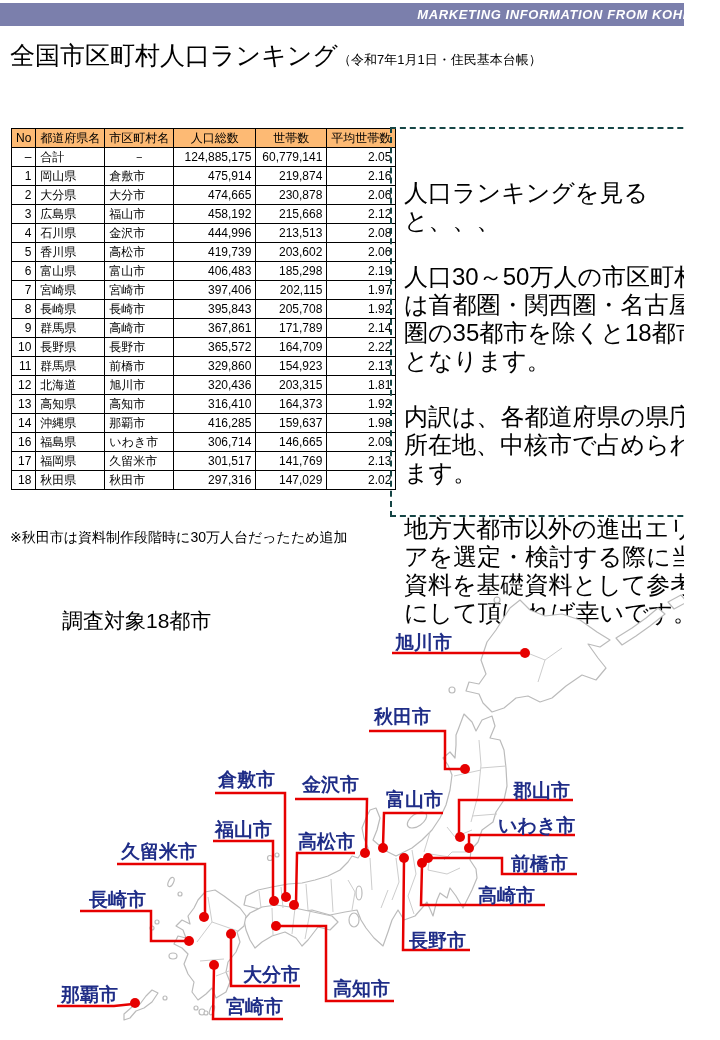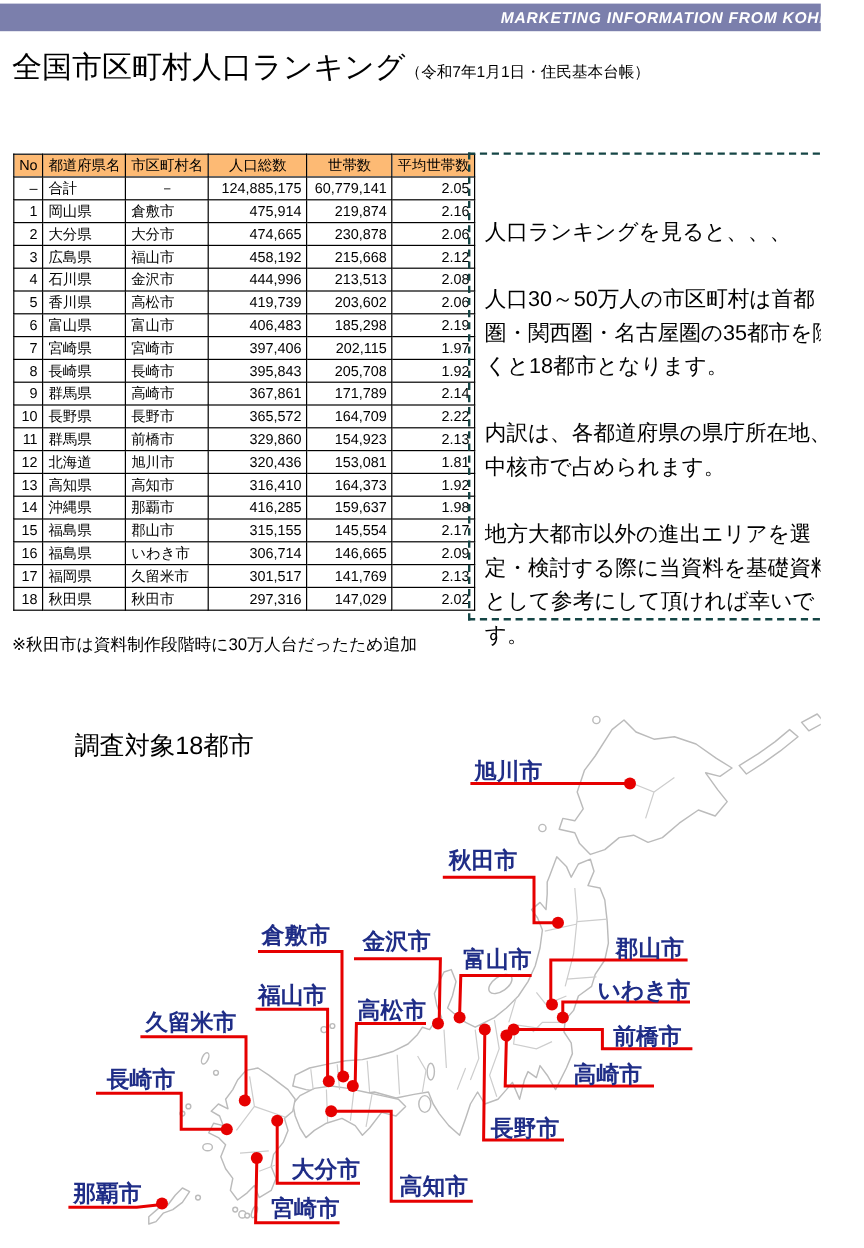--- a/index.html
+++ b/index.html
@@ -22,21 +22,21 @@
   .c-no{width:19px;text-align:right;padding:0 3px;}
   .c-pref{width:64px;text-align:left;}
   .c-city{width:65px;text-align:left;}
   .c-pop{width:82px;text-align:right;}
   .c-hh{width:71px;text-align:right;}
   .c-avg{width:64px;text-align:right;padding-right:8px;}
   td.center{text-align:center;}
   .footnote{position:absolute;top:529px;left:10px;font-size:14px;}
   
   .note-box{position:absolute;top:127px;left:390px;width:323px;height:390px;box-sizing:border-box;
-            border:2px dashed #154545;padding:50px 6px 0 12px;font-size:18px;line-height:28px;}
+            border:2px dashed #154545;padding:50px 6px 0 12px;font-size:24px;line-height:28px;}
   .note-box p{margin:0 0 28px 0;}
   
   .map-title{position:absolute;top:607px;left:62px;font-size:21px;}
   svg.map{position:absolute;top:590px;left:0;}
   .island{fill:#fff;stroke:#bbbbbb;stroke-width:1.2;stroke-linejoin:round;}
   .pref{fill:none;stroke:#cdcdcd;stroke-width:1;}
   .leader{fill:none;stroke-width:2.5;}
   .city-label{font-size:19px;font-weight:bold;}
 </style>
 </head>
@@ -158,46 +158,38 @@
           <td class="c-city">前橋市</td>
           <td class="c-pop">329,860</td>
           <td class="c-hh">154,923</td>
           <td class="c-avg">2.13</td>
         </tr>
         <tr>
           <td class="c-no">12</td>
           <td class="c-pref">北海道</td>
           <td class="c-city">旭川市</td>
           <td class="c-pop">320,436</td>
-          <td class="c-hh">153,081</td>
+          <td class="c-hh">203,315</td>
           <td class="c-avg">1.81</td>
         </tr>
         <tr>
           <td class="c-no">13</td>
           <td class="c-pref">高知県</td>
           <td class="c-city">高知市</td>
           <td class="c-pop">316,410</td>
           <td class="c-hh">164,373</td>
           <td class="c-avg">1.92</td>
         </tr>
         <tr>
           <td class="c-no">14</td>
           <td class="c-pref">沖縄県</td>
           <td class="c-city">那覇市</td>
           <td class="c-pop">416,285</td>
           <td class="c-hh">159,637</td>
           <td class="c-avg">1.98</td>
-        </tr>
-        <tr>
-          <td class="c-no">15</td>
-          <td class="c-pref">福島県</td>
-          <td class="c-city">郡山市</td>
-          <td class="c-pop">315,155</td>
-          <td class="c-hh">145,554</td>
-          <td class="c-avg">2.17</td>
         </tr>
         <tr>
           <td class="c-no">16</td>
           <td class="c-pref">福島県</td>
           <td class="c-city">いわき市</td>
           <td class="c-pop">306,714</td>
           <td class="c-hh">146,665</td>
           <td class="c-avg">2.09</td>
         </tr>
         <tr>

